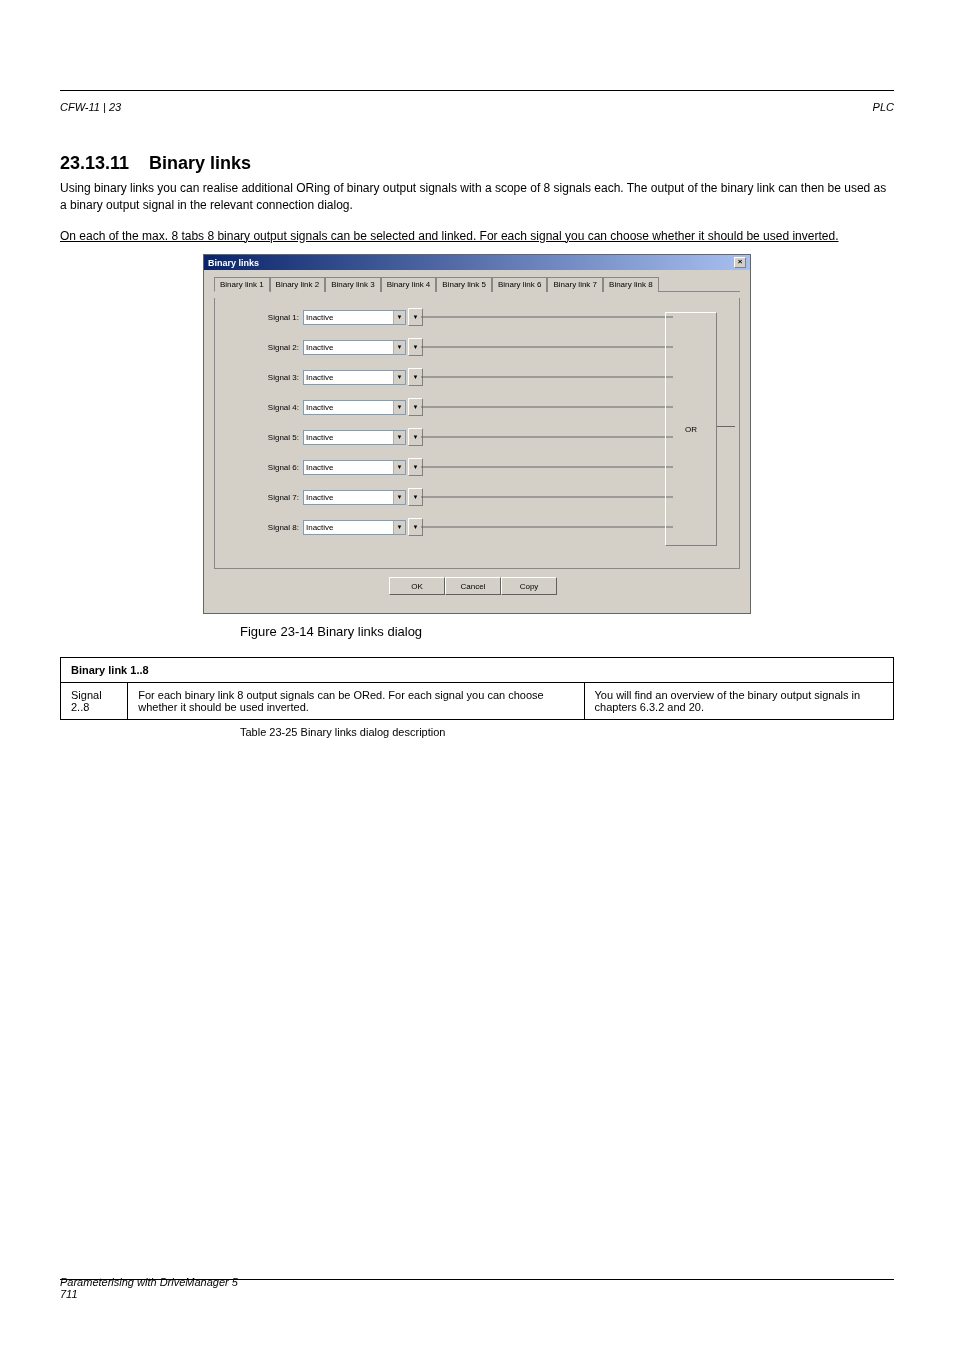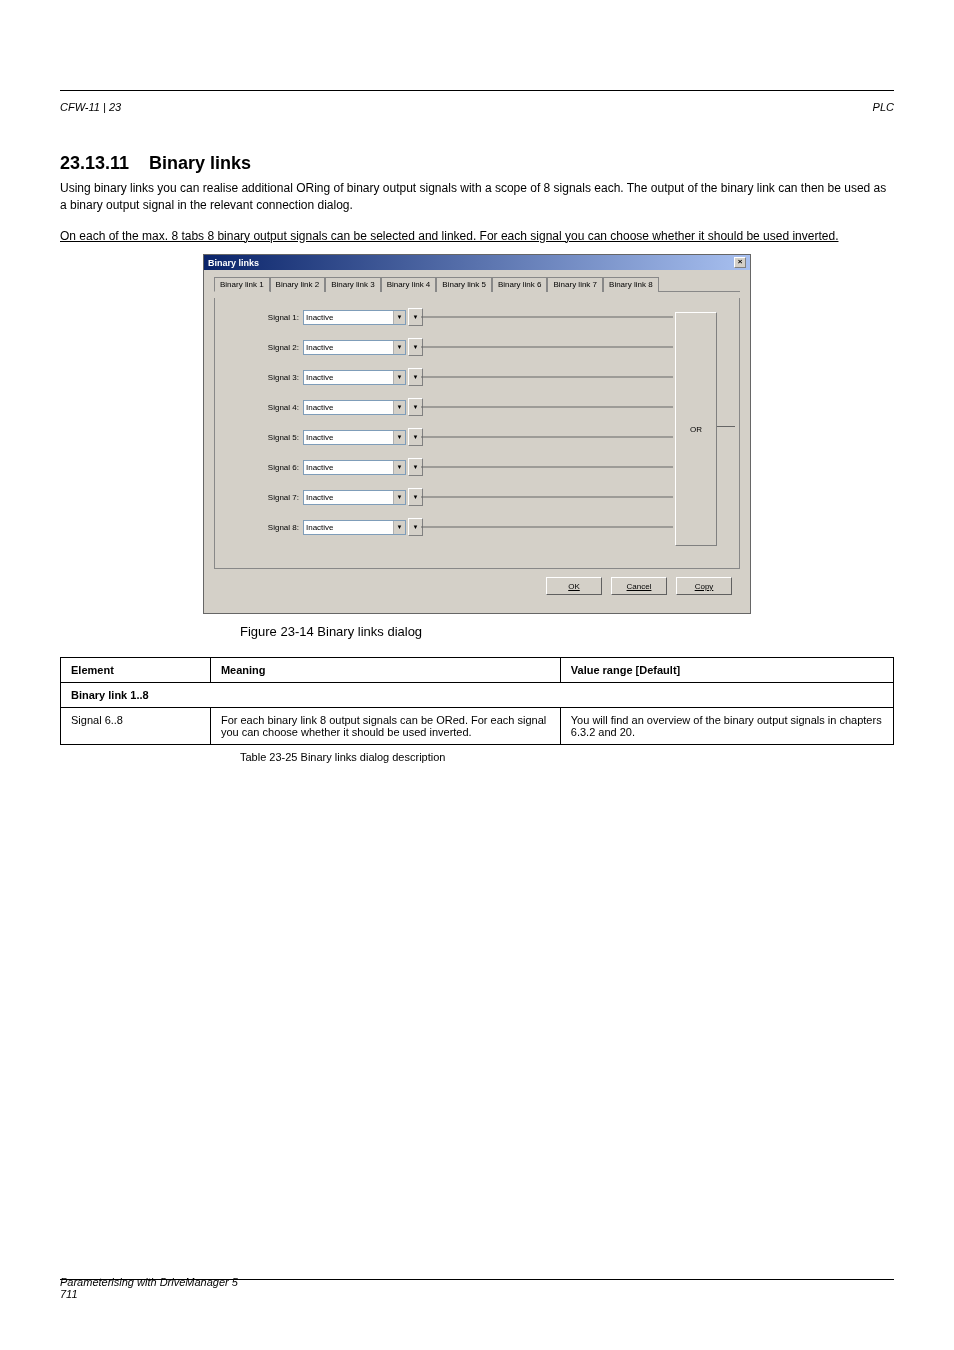--- a/index.html
+++ b/index.html
@@ -105,39 +105,39 @@
     align-items: center;
     justify-content: center;
     font-size: 6px;
     cursor: pointer;
   }
   .lines-svg { position: absolute; left: 206px; top: 10px; }
   .or-box {
     position: absolute;
     right: 22px;
     top: 14px;
-    width: 42px;
+    width: 52px;
     height: 234px;
     border-top: 1px solid #fff;
     border-left: 1px solid #fff;
     border-right: 1px solid #808080;
     border-bottom: 1px solid #808080;
     display: flex;
     align-items: center;
     justify-content: center;
     font-size: 8px;
   }
   .or-out {
     position: absolute;
     right: 4px;
     top: 128px;
     width: 18px;
     border-top: 1px solid #666;
   }
-  .btn-row { display: flex; justify-content: flex-end; gap: 9px; padding: 8px 8px 8px 0; text-decoration: underline; }
+  .btn-row { display: flex; justify-content: center; gap: 0; padding: 8px 8px 8px 0; }
   .win-btn {
     width: 56px; height: 18px;
     font-size: 8px;
     background: #d4d0c8;
     border-top: 1px solid #fff;
     border-left: 1px solid #fff;
     border-right: 1px solid #606060;
     border-bottom: 1px solid #606060;
     cursor: pointer;
   }
@@ -277,30 +277,25 @@
       <button class="win-btn">Cancel</button>
       <button class="win-btn">Copy</button>
     </div>
   </div>
 </div>
 
 <div class="fig-cap">Figure 23-14 Binary links dialog</div>
 
 <table class="ptable">
   <tbody>
-      <tr>
-    <th style="width:18%">Element</th>
-    <th style="width:42%">Meaning</th>
-    <th>Value range [Default]</th>
-  </tr>
   <tr class="subhead">
         <td colspan="3">Binary link 1..8</td>
       </tr>
   <tr>
-    <td>Signal 6..8</td>
+    <td>Signal 2..8</td>
     <td>For each binary link 8 output signals can be ORed. For each signal you can choose whether it should be used inverted.</td>
     <td>You will find an overview of the binary output signals in chapters 6.3.2 and 20.</td>
   </tr>
 </tbody>
   </table>
 <div class="tab-cap">Table 23-25 Binary links dialog description</div>
 
 <div class="footer-hr"></div>
 <div class="footer-row">
   <span>Parameterising with DriveManager 5</span>

